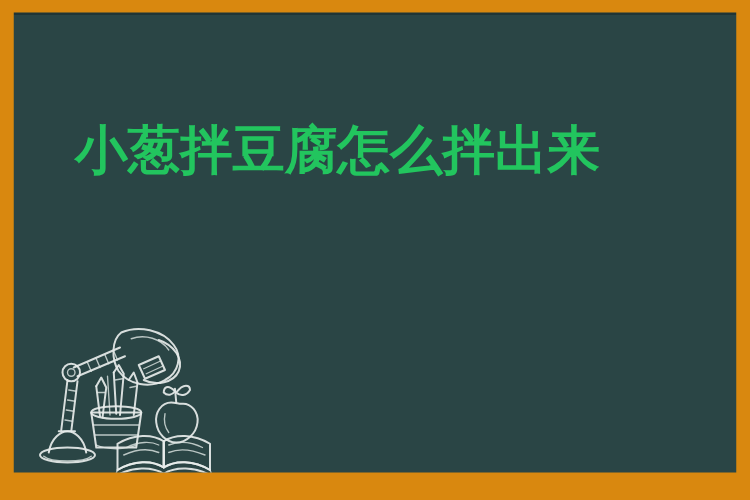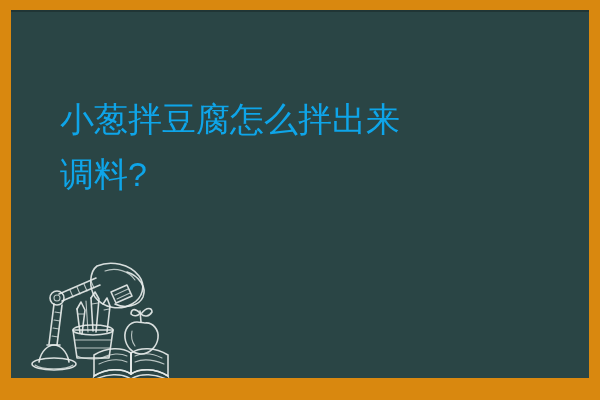--- a/index.html
+++ b/index.html
@@ -42,26 +42,26 @@
   }
 
   .question-block {
     position: absolute;
     left: 49px;
     top: 82px;
     width: 490px;
   }
 
   .q-line {
-    color: #0ea5e9;
-    font-size: 34px;
+    color: #22c55e;
+    font-size: 42px;
     line-height: 55px;
     letter-spacing: 0px;
     white-space: nowrap;
-    font-weight: 400;
+    font-weight: 700;
   }
 
   .illustration {
     position: absolute;
     left: 8px;
     bottom: -4px;
     width: 175px;
     height: 130px;
     pointer-events: none;
   }
@@ -89,21 +89,20 @@
 </style>
 </head>
 <body>
 
 <div class="card">
 
   <div class="board">
 
     <div class="question-block">
       <div class="q-line">小葱拌豆腐怎么拌出来</div>
-      <div class="q-line">调料?</div>
     </div>
 
     <div class="illustration">
       <svg viewBox="0 0 175 130" xmlns="http://www.w3.org/2000/svg" aria-hidden="true">
 
         <g>
 
           <path class="ink" d="M78 14 C92 8 111 12 120 24 C127 33 124 46 113 52 C101 59 84 56 76 45 C70 36 70 20 78 14 Z"></path>
 
           <path class="ink" d="M108 20 C120 24 128 35 124 45 C120 54 106 57 96 52"></path>

